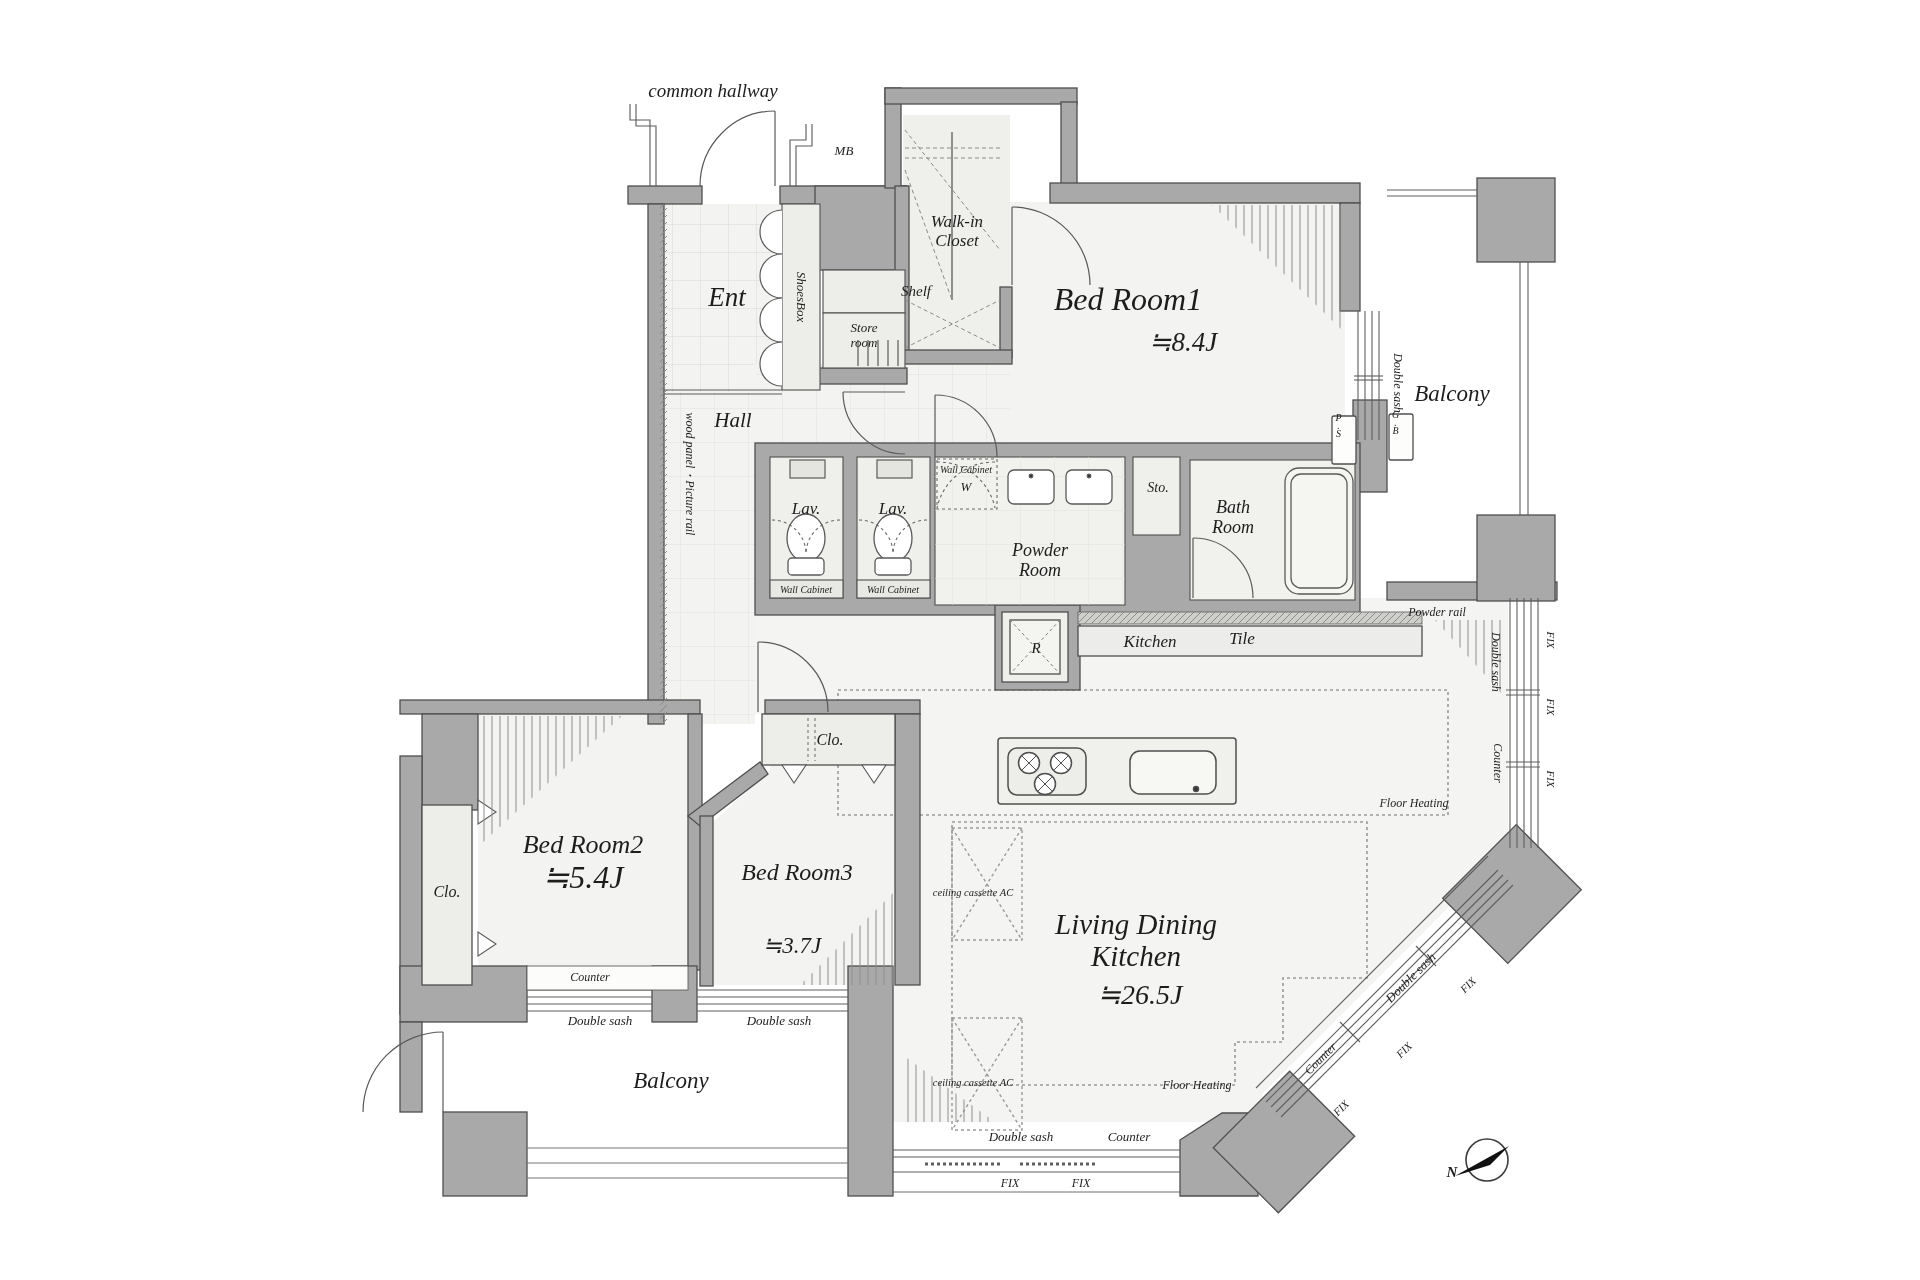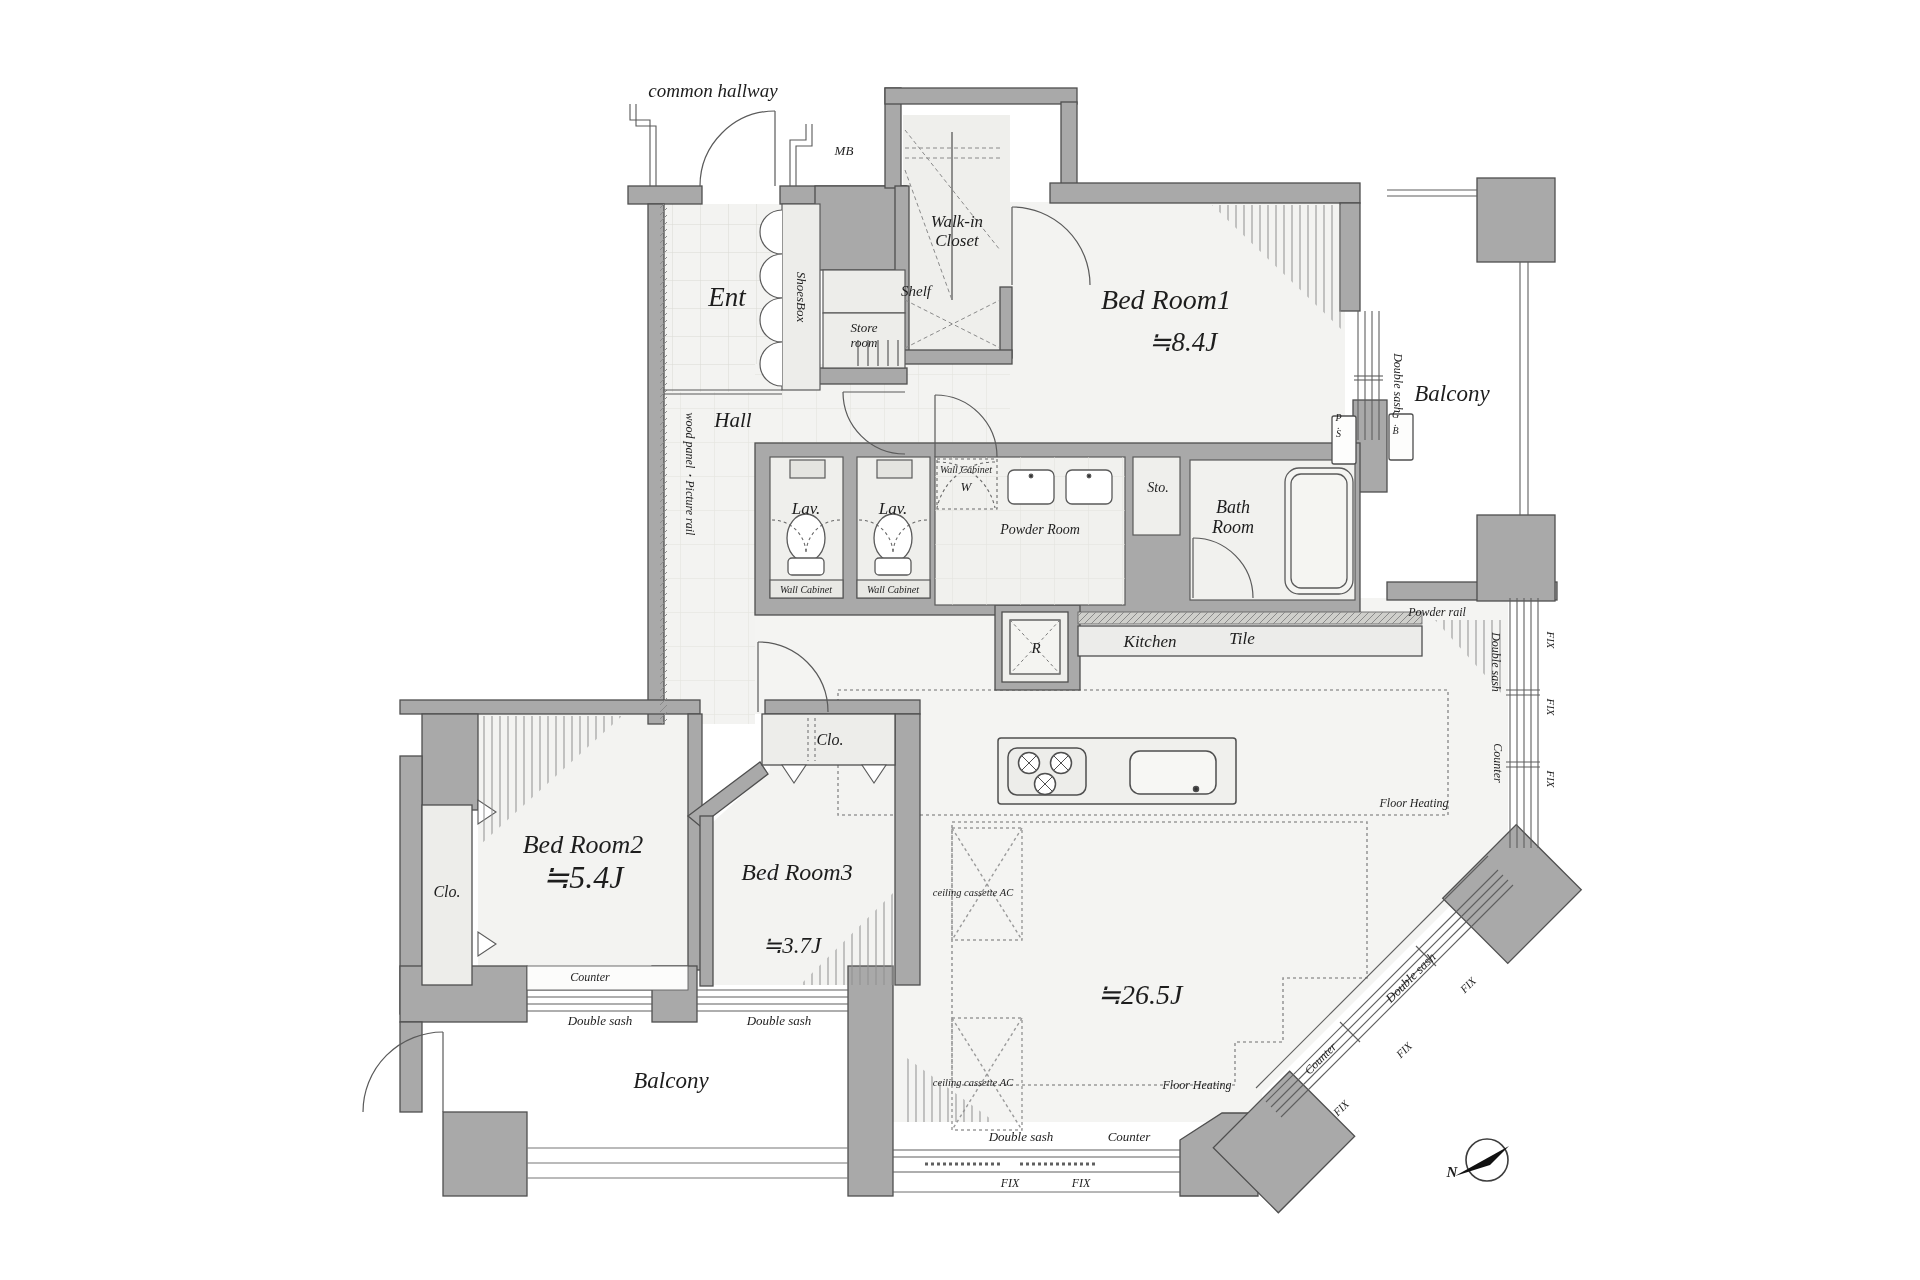--- a/index.html
+++ b/index.html
@@ -296,35 +296,35 @@
   </g>
 </svg>
 
 <div class="lb" style="left:713px;top:91px;font-size:19px">common hallway</div>
 <div class="lb" style="left:844px;top:151px;font-size:13px">MB</div>
 <div class="lb" style="left:727px;top:297px;font-size:27px">Ent</div>
 <div class="lb r90" style="left:801px;top:297px;font-size:13px">ShoesBox</div>
 <div class="lb" style="left:916px;top:291px;font-size:15px">Shelf</div>
 <div class="lb wrap" style="left:864px;top:336px;font-size:13px;width:52px">Store room</div>
 <div class="lb wrap" style="left:957px;top:231px;font-size:17px;width:88px">Walk-in Closet</div>
-<div class="lb" style="left:1166px;top:300px;font-size:28px">Bed Room1</div>
+<div class="lb" style="left:1128px;top:300px;font-size:32px">Bed Room1</div>
 <div class="lb" style="left:1183px;top:342px;font-size:27px">≒8.4J</div>
 <div class="lb" style="left:1452px;top:394px;font-size:23px">Balcony</div>
 <div class="lb r90" style="left:1397px;top:383px;font-size:12px">Double sash</div>
 <div class="lb vm" style="left:1338px;top:424px;font-size:10px">P.S</div>
 <div class="lb vm" style="left:1395px;top:421px;font-size:10px">G.B</div>
 <div class="lb" style="left:733px;top:421px;font-size:21px">Hall</div>
 <div class="lb r90" style="left:689px;top:474px;font-size:12px">wood panel・Picture rail</div>
 <div class="lb" style="left:806px;top:509px;font-size:17px">Lav.</div>
 <div class="lb" style="left:893px;top:509px;font-size:17px">Lav.</div>
 <div class="lb" style="left:806px;top:590px;font-size:10px">Wall Cabinet</div>
 <div class="lb" style="left:893px;top:590px;font-size:10px">Wall Cabinet</div>
 <div class="lb" style="left:966px;top:470px;font-size:10px">Wall Cabinet</div>
 <div class="lb" style="left:966px;top:487px;font-size:13px">W</div>
-<div class="lb wrap" style="left:1040px;top:530px;font-size:14px;width:80px">Powder Room</div>
+<div class="lb wrap" style="left:1040px;top:560px;font-size:18px;width:80px">Powder Room</div>
 <div class="lb" style="left:1158px;top:488px;font-size:14px">Sto.</div>
 <div class="lb wrap" style="left:1233px;top:517px;font-size:18px;width:62px">Bath Room</div>
 <div class="lb" style="left:1036px;top:648px;font-size:15px">R</div>
 <div class="lb" style="left:1150px;top:642px;font-size:17px">Kitchen</div>
 <div class="lb" style="left:1242px;top:639px;font-size:17px">Tile</div>
 <div class="lb" style="left:1437px;top:613px;font-size:12px">Powder rail</div>
 <div class="lb r90" style="left:1495px;top:662px;font-size:12px">Double sash</div>
 <div class="lb r90" style="left:1497px;top:763px;font-size:12px">Counter</div>
 <div class="lb r90" style="left:1551px;top:640px;font-size:11px">FIX</div>
 <div class="lb r90" style="left:1551px;top:707px;font-size:11px">FIX</div>
@@ -334,20 +334,21 @@
 <div class="lb" style="left:583px;top:845px;font-size:26px">Bed Room2</div>
 <div class="lb" style="left:583px;top:878px;font-size:32px">≒5.4J</div>
 <div class="lb" style="left:797px;top:872px;font-size:24px">Bed Room3</div>
 <div class="lb" style="left:792px;top:946px;font-size:23px">≒3.7J</div>
 <div class="lb" style="left:590px;top:978px;font-size:12px">Counter</div>
 <div class="lb" style="left:600px;top:1021px;font-size:13px">Double sash</div>
 <div class="lb" style="left:779px;top:1021px;font-size:13px">Double sash</div>
 <div class="lb" style="left:671px;top:1081px;font-size:23px">Balcony</div>
 <div class="lb wrap" style="left:973px;top:893px;font-size:10.5px;width:88px">ceiling cassette AC</div>
 <div class="lb wrap" style="left:973px;top:1083px;font-size:10.5px;width:88px">ceiling cassette AC</div>
+<div class="lb wrap" style="left:1136px;top:940px;font-size:29px;width:240px">Living Dining Kitchen</div>
 <div class="lb" style="left:1140px;top:995px;font-size:28px">≒26.5J</div>
 <div class="lb" style="left:1414px;top:804px;font-size:12px">Floor Heating</div>
 <div class="lb" style="left:1197px;top:1086px;font-size:12px">Floor Heating</div>
 <div class="lb" style="left:1021px;top:1137px;font-size:13px">Double sash</div>
 <div class="lb" style="left:1129px;top:1137px;font-size:13px">Counter</div>
 <div class="lb" style="left:1010px;top:1184px;font-size:12px">FIX</div>
 <div class="lb" style="left:1081px;top:1184px;font-size:12px">FIX</div>
 <div class="lb rm45" style="left:1411px;top:978px;font-size:13px">Double sash</div>
 <div class="lb rm45" style="left:1321px;top:1059px;font-size:12px">Counter</div>
 <div class="lb rm45" style="left:1468px;top:985px;font-size:11px">FIX</div>

